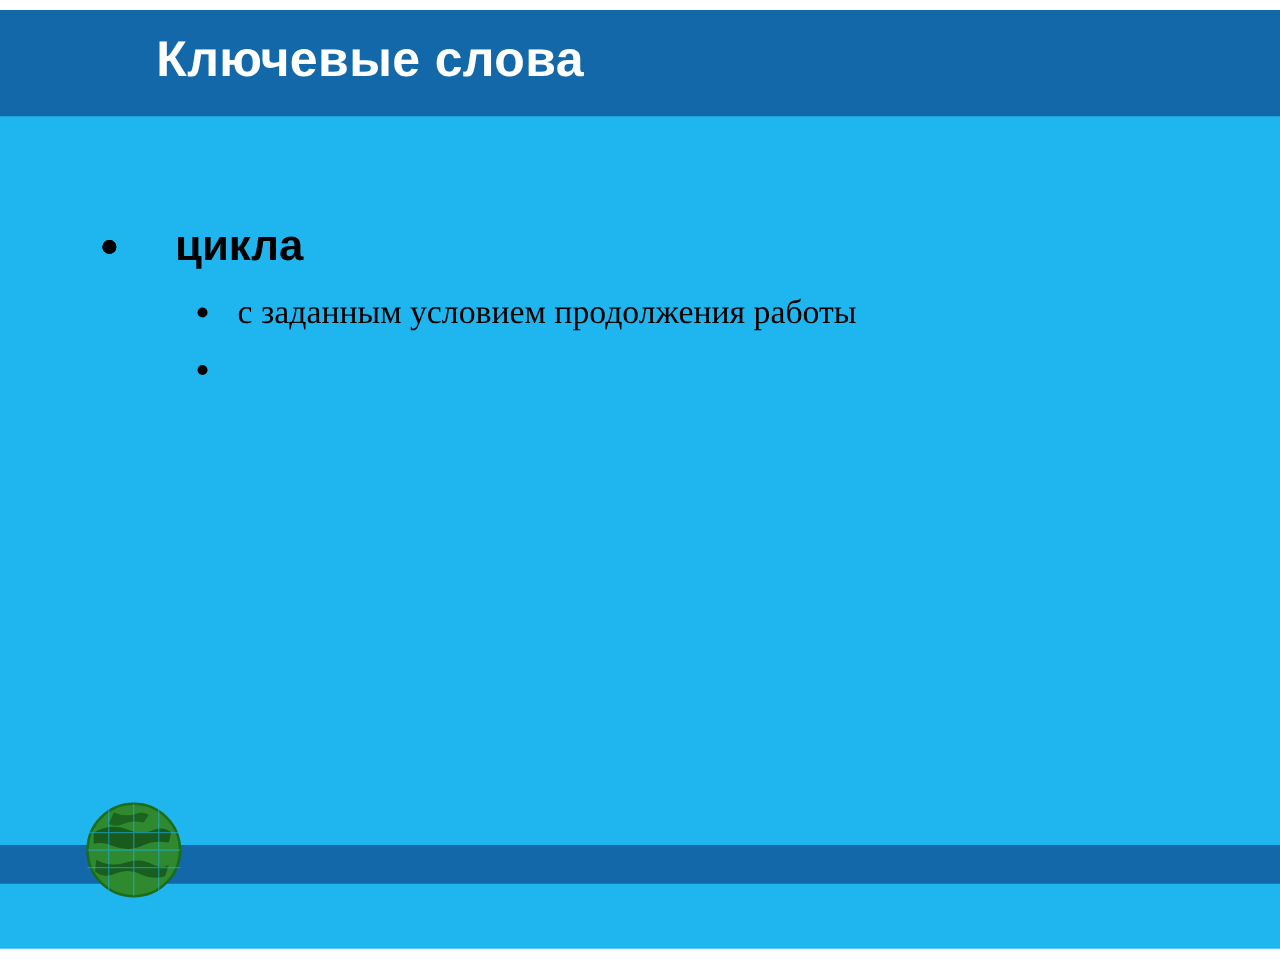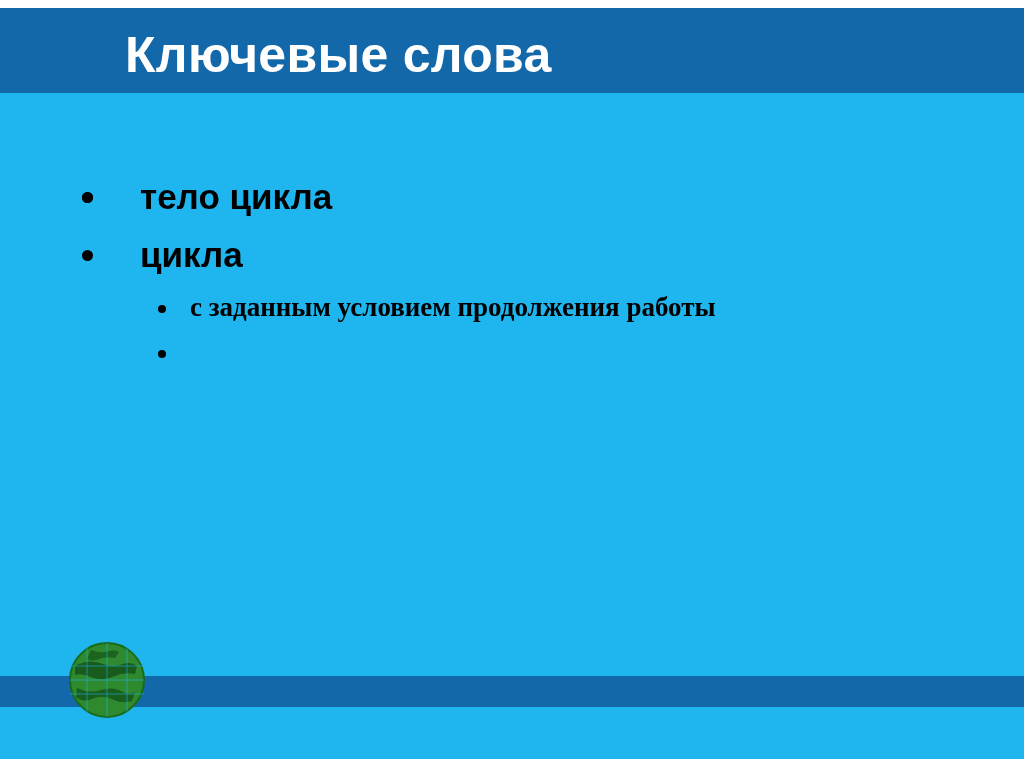--- a/index.html
+++ b/index.html
@@ -31,21 +31,21 @@
     left: 0;
     top: 0;
     width: 1024px;
     height: 85px;
     background: #1268a8;
   }
   .title-text {
     position: absolute;
     left: 125px;
     top: 18px;
-    font-size: 50px;
+    font-size: 40px;
     font-weight: bold;
     color: #ffffff;
     letter-spacing: 0.3px;
     white-space: nowrap;
   }
   .content {
     position: absolute;
     left: 60px;
     top: 150px;
     width: 910px;
@@ -76,21 +76,21 @@
   ul.lvl2 {
     list-style: none;
     margin: 18px 0 0 0;
     padding: 0;
   }
   ul.lvl2 > li.item2 {
     position: relative;
     padding-left: 50px;
     margin-bottom: 15px;
     font-size: 27px;
-    font-weight: bold;
+    font-weight: normal;
     color: #000000;
     line-height: 1.12;
     font-family: "Liberation Serif", serif;
   }
   ul.lvl2 > li.item2 > .bullet2 {
     position: absolute;
     left: 18px;
     top: 0.45em;
     width: 8px;
     height: 8px;
@@ -127,21 +127,20 @@
     <div class="content">
       <ul class="lvl1">
 
         <li class="item1">
           <span class="bullet1"></span>
         </li>
 
 
         <li class="item1">
           <span class="bullet1"></span>
-          <span>тело цикла</span>
         </li>
 
         <li class="item1">
           <span class="bullet1"></span>
           <span>цикла</span>
 
           <ul class="lvl2">
             <li class="item2">
               <span class="bullet2"></span>
               <span>с заданным условием продолжения работы</span>

